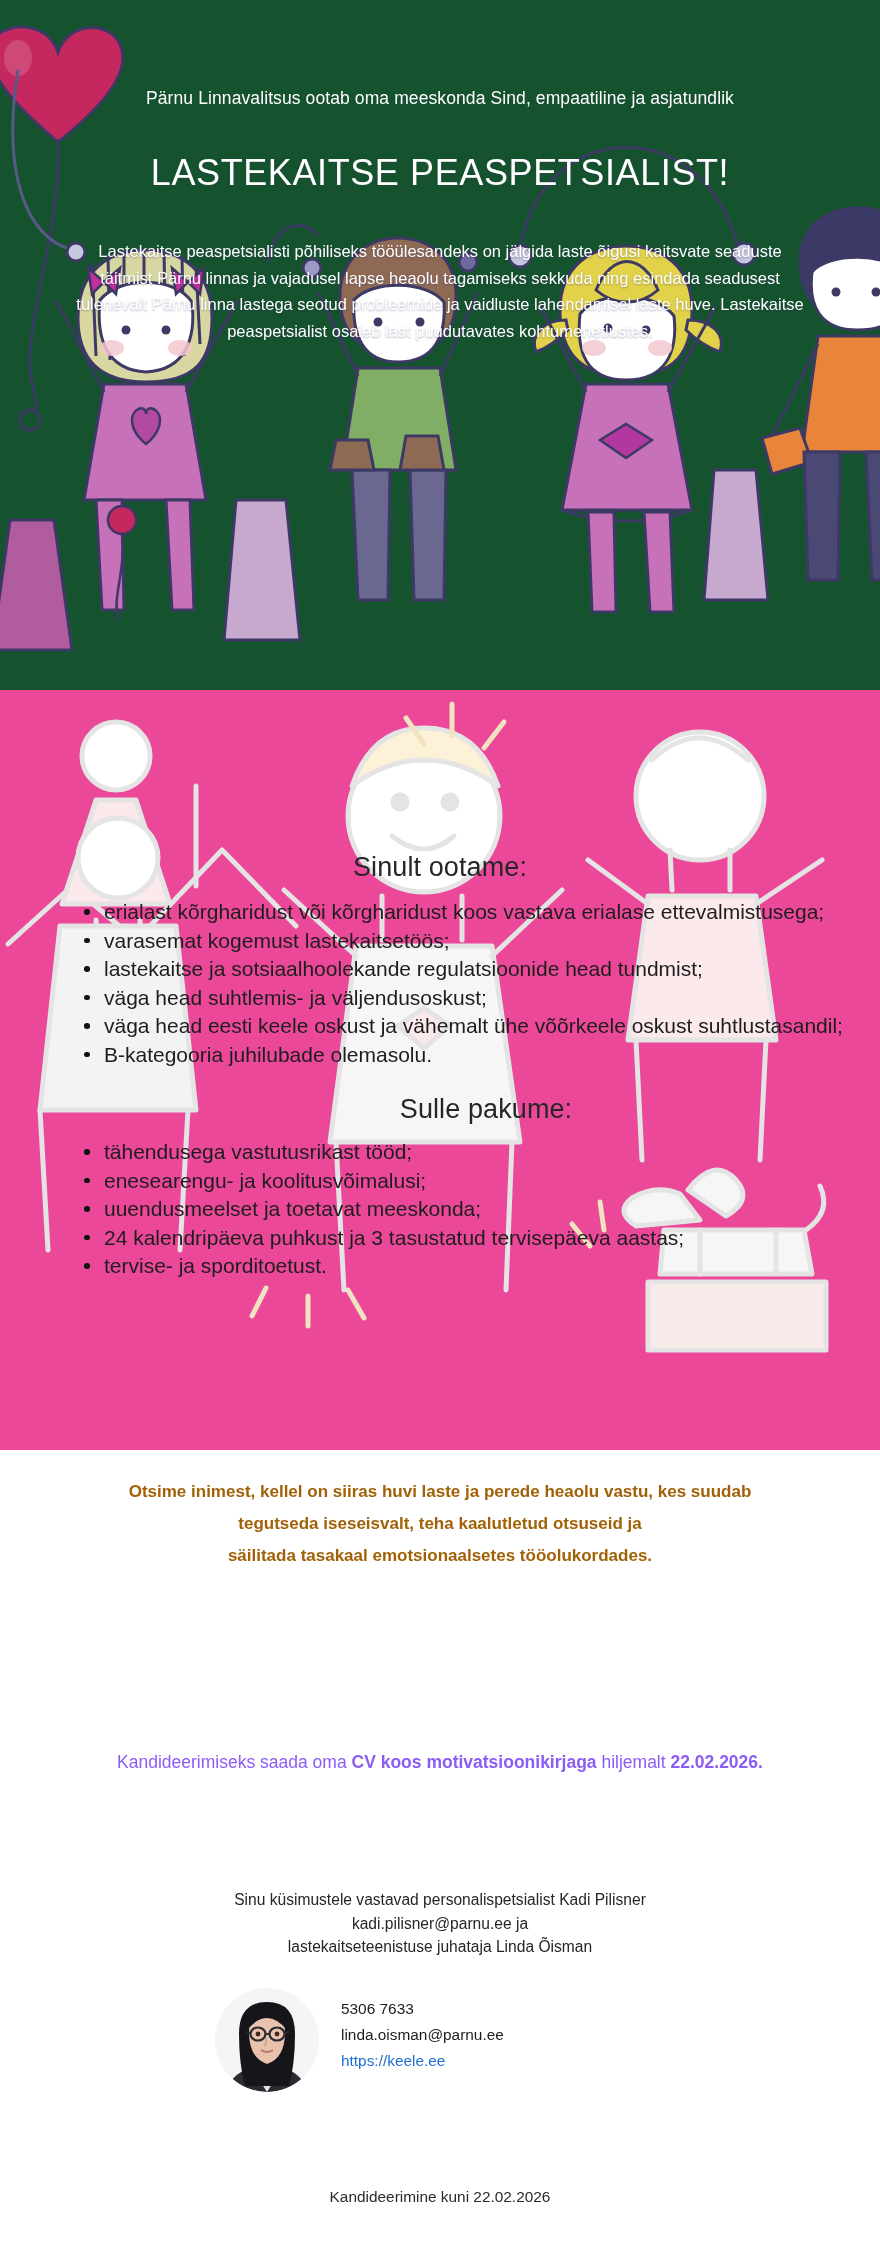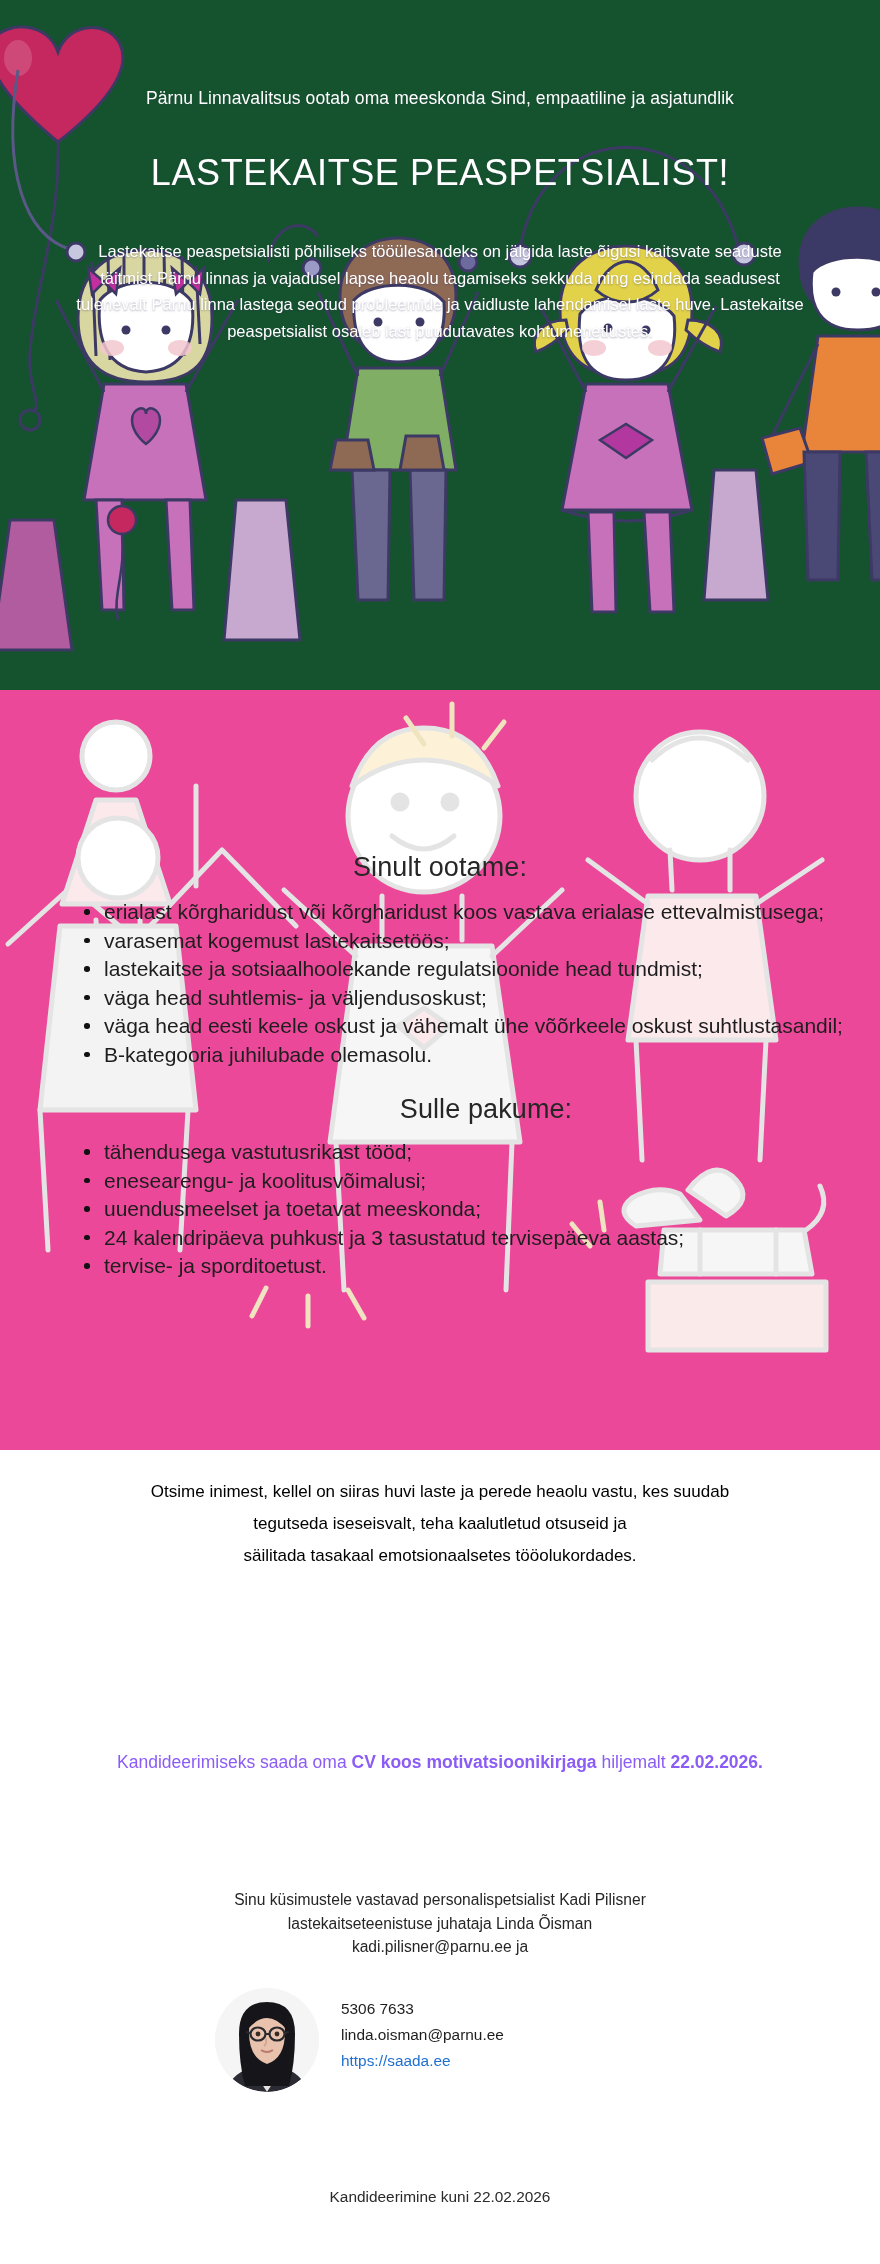--- a/index.html
+++ b/index.html
@@ -53,21 +53,21 @@
     font-size:21px; line-height:19px; color:#1d1d1d; white-space:nowrap;
   }
   ul.bullets li::before {
     content:""; position:absolute; left:2px; top:7px;
     width:5.5px; height:5.5px; border-radius:50%; background:#111;
   }
 
   
   .pitch {
     position:absolute; left:0; top:1476px; width:880px; text-align:center;
-    font-size:17px; font-weight:normal; line-height:32px; color:#000000;
+    font-size:17px; font-weight:bold; line-height:32px; color:#a16207;
     padding:0 60px;
   }
 
   
   .deadline {
     position:absolute; left:0; top:1752px; width:880px; text-align:center;
     font-size:17.5px; color:#8b5cf6; font-weight:400;
   }
   .deadline b { font-weight:bold; }
 
@@ -335,22 +335,22 @@
   <div>tegutseda iseseisvalt, teha kaalutletud otsuseid ja</div>
   <div>säilitada tasakaal emotsionaalsetes tööolukordades.</div>
 </div>
 
 <div class="deadline">
   <span>Kandideerimiseks saada oma </span><b>CV koos motivatsioonikirjaga</b><span> hiljemalt </span><b>22.02.2026.</b>
 </div>
 
 <div class="contact-intro">
   <div>Sinu küsimustele vastavad  personalispetsialist Kadi Pilisner</div>
+  <div>kadi.pilisner@parnu.ee ja</div>
   <div>lastekaitseteenistuse juhataja Linda Õisman</div>
-  <div>kadi.pilisner@parnu.ee ja</div>
 </div>
 
 <div class="contact-card">
   <div class="avatar">
     <svg viewBox="0 0 104 104" width="104" height="104" aria-hidden="true">
       <defs>
           <clipPath id="acl">
             <circle cx="52" cy="52" r="52"></circle>
           </clipPath>
         </defs>
@@ -376,17 +376,17 @@
         <circle cx="43" cy="46" r="2.4" fill="#3a2a22"></circle>
         <circle cx="62" cy="46" r="2.4" fill="#3a2a22"></circle>
         <path d="M46 62 q 6 4 12 0" fill="none" stroke="#b9796c" stroke-width="2"></path>
         <path d="M51 50 q 1 6 -2 8" fill="none" stroke="#cfa28c" stroke-width="1.6"></path>
       </g>
     </svg>
   </div>
   <div class="contact-details">
     <div>5306  7633</div>
     <div>linda.oisman@parnu.ee</div>
-    <div class="weblink">https://saada.ee</div>
+    <div class="weblink">https://keele.ee</div>
   </div>
 </div>
 
 <div class="footer">Kandideerimine kuni 22.02.2026</div>
 
 </body></html>

